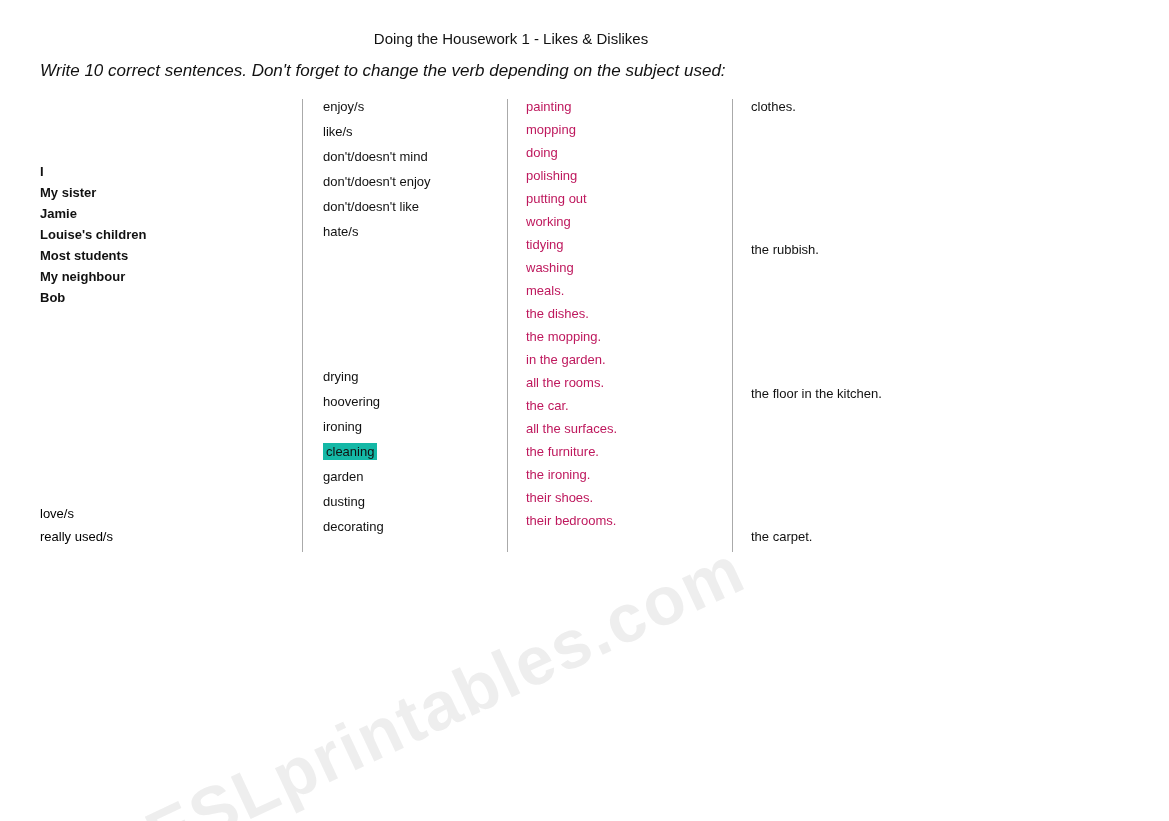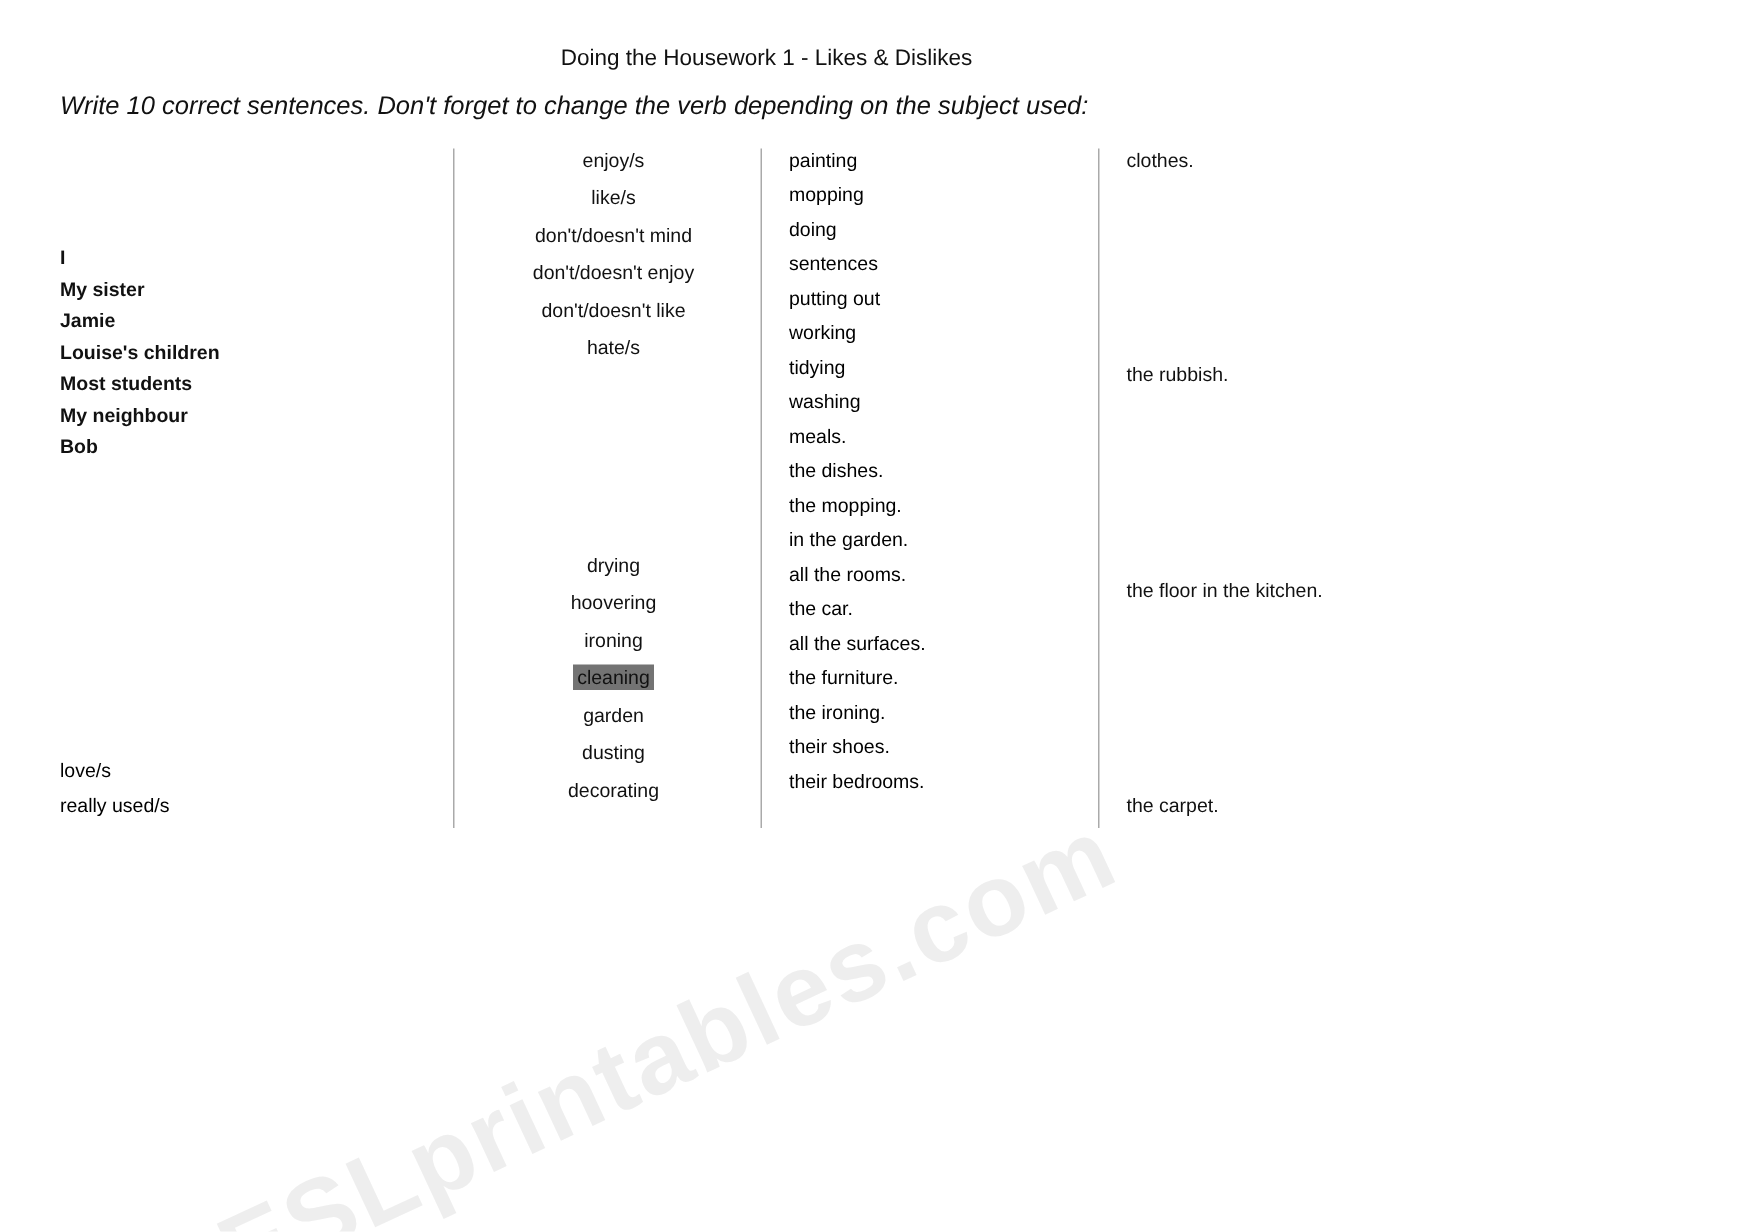--- a/index.html
+++ b/index.html
@@ -69,21 +69,20 @@
     }
 
     
     .col-verbs {
       width: 200px;
       min-width: 160px;
       padding-left: 18px;
       padding-right: 10px;
       display: flex;
       flex-direction: column;
-      text-align: center;
     }
     .col-verbs .verb-item {
       font-size: 13px;
       margin-bottom: 10px;
       color: #111;
     }
     .col-verbs .verb-gap {
       height: 120px;
     }
 
@@ -100,21 +99,21 @@
       width: 220px;
       min-width: 170px;
       padding-left: 16px;
       padding-right: 10px;
       display: flex;
       flex-direction: column;
     }
     .col-activities .act-item {
       font-size: 13px;
       margin-bottom: 8px;
-      color: #000000;
+      color: #be185d;
     }
 
     
     .vline3 {
       width: 1px;
       background: #aaa;
       margin: 0 2px;
       align-self: stretch;
     }
 
@@ -143,21 +142,21 @@
       font-family: Arial, sans-serif;
       font-weight: bold;
       transform: rotate(-25deg);
       pointer-events: none;
       white-space: nowrap;
       letter-spacing: 2px;
     }
 
     
     .highlight-cleaning {
-      background: #737373;
+      background: #14b8a6;
       padding: 1px 3px;
     }
   </style>
 </head>
 <body>
 
 <div class="page">
   <div class="title">Doing the Housework 1 - Likes &amp; Dislikes</div>
   <div class="instructions">Write 10 correct sentences.   Don't forget to change the verb depending on the subject used:</div>
 
@@ -200,21 +199,21 @@
       <div class="verb-item">dusting</div>
       <div class="verb-item">decorating</div>
     </div>
 
     <div class="vline2"></div>
 
     <div class="col-activities">
       <div class="act-item">painting</div>
       <div class="act-item">mopping</div>
       <div class="act-item">doing</div>
-      <div class="act-item">sentences</div>
+      <div class="act-item">polishing</div>
       <div class="act-item">putting out</div>
       <div class="act-item">working</div>
       <div class="act-item">tidying</div>
       <div class="act-item">washing</div>
       <div class="act-item">meals.</div>
       <div class="act-item">the dishes.</div>
       <div class="act-item">the mopping.</div>
       <div class="act-item">in the garden.</div>
       <div class="act-item">all the rooms.</div>
       <div class="act-item">the car.</div>

